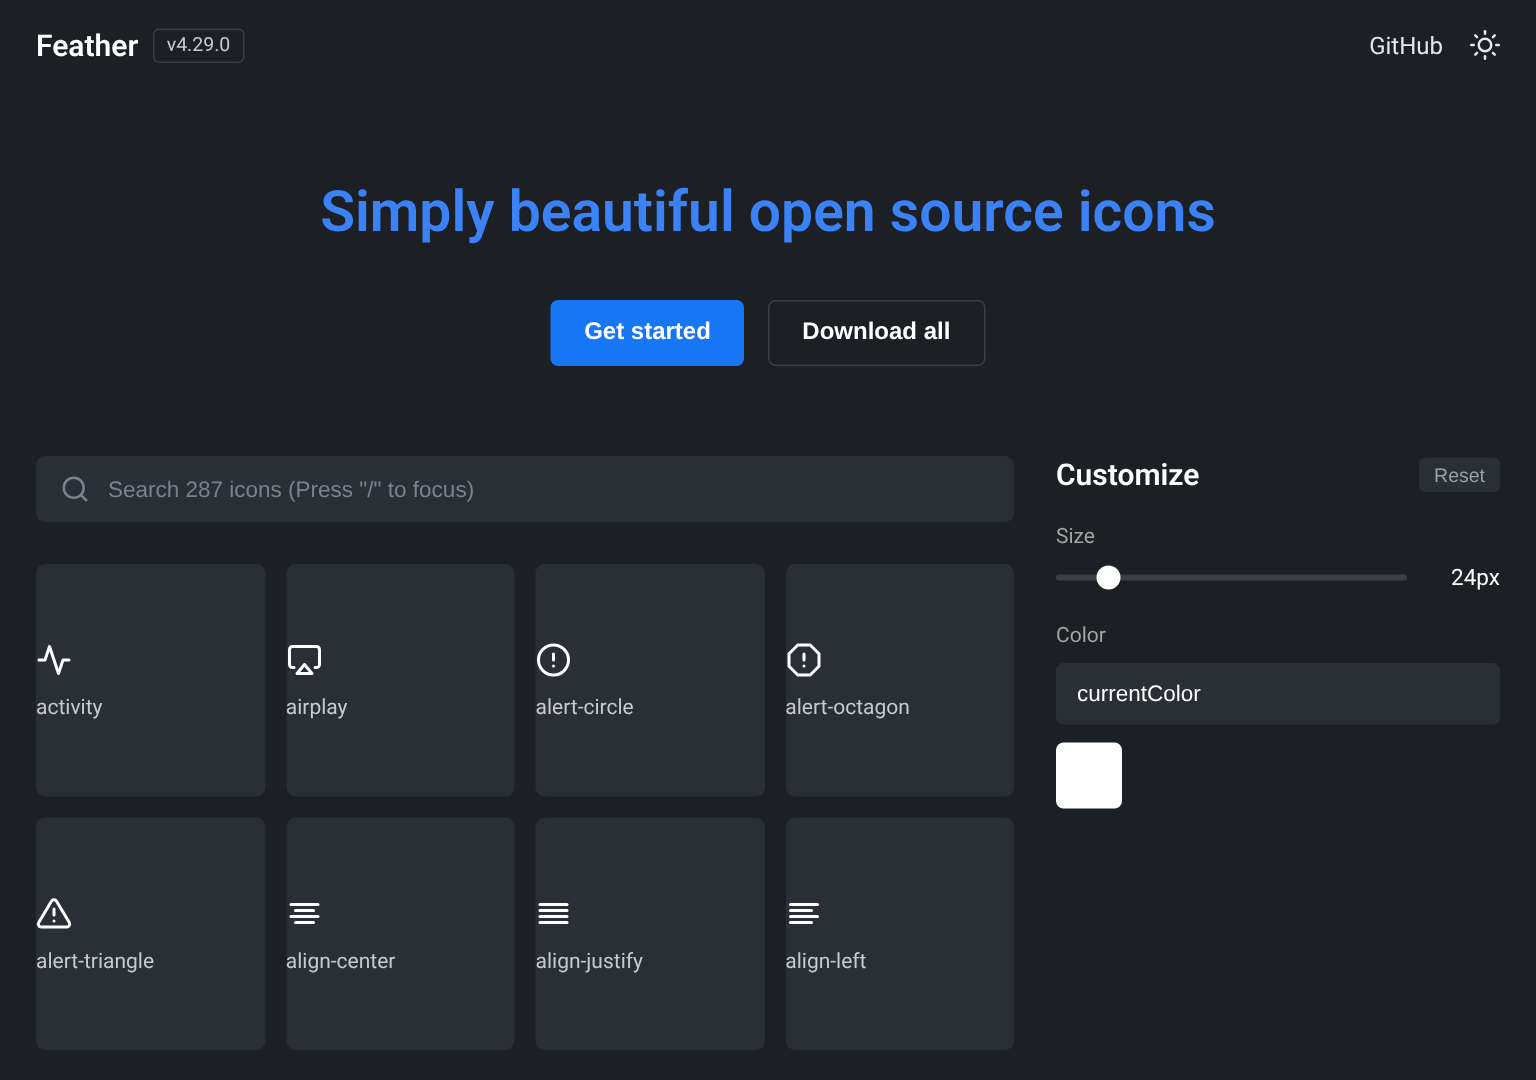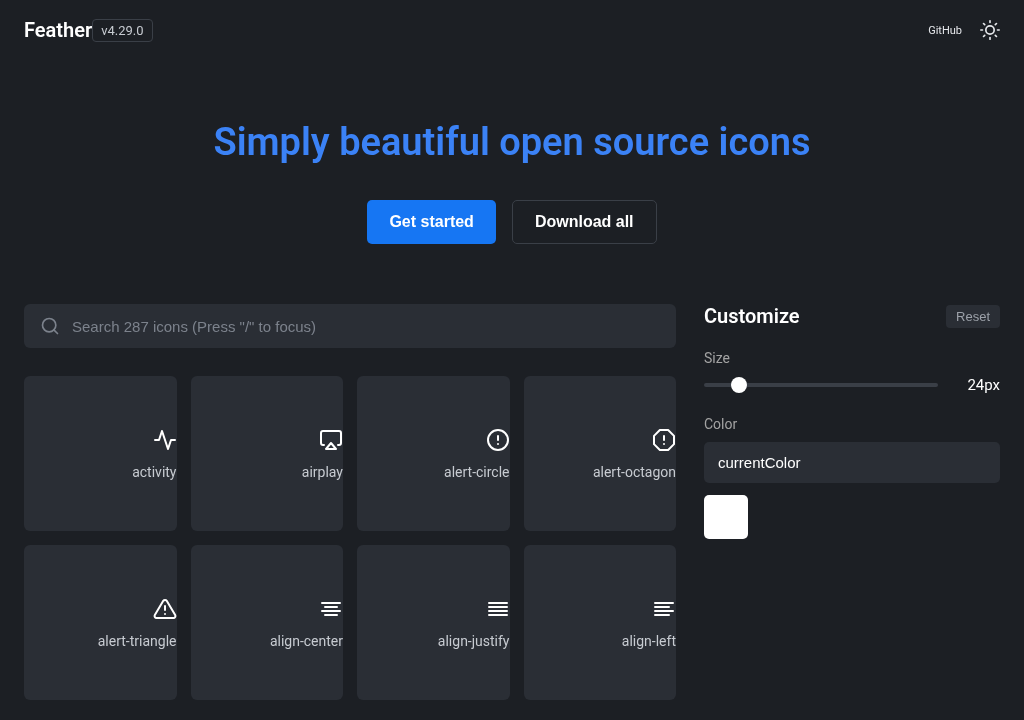--- a/index.html
+++ b/index.html
@@ -13,40 +13,41 @@
   }
   .header {
     display: flex;
     justify-content: space-between;
     align-items: center;
     padding: 18px 24px;
   }
   .header-left {
     display: flex;
     align-items: center;
+    gap: 10px;
   }
   .site-title {
     font-size: 20px;
     font-weight: 600;
     color: #fff;
   }
   .version-badge {
     font-size: 13px;
     padding: 3px 8px;
     border: 1px solid #3a3f47;
     border-radius: 4px;
     color: #c7cbd1;
   }
   .header-right {
     display: flex;
     align-items: center;
     gap: 18px;
   }
   .github-link {
-    font-size: 11px;
+    font-size: 16px;
     color: #e5e7eb;
   }
   .sun-icon {
     width: 20px;
     height: 20px;
     color: #e5e7eb;
     display: inline-flex;
     align-items: center;
     justify-content: center;
   }
@@ -127,21 +128,21 @@
     display: grid;
     grid-template-columns: repeat(4, 1fr);
     gap: 14px;
   }
   .icon-card {
     background: #2a2e35;
     border-radius: 6px;
     height: 155px;
     display: flex;
     flex-direction: column;
-    align-items: flex-end;
+    align-items: flex-start;
     justify-content: center;
     gap: 12px;
     cursor: pointer;
   }
   .icon-card .glyph {
     width: 24px;
     height: 24px;
     color: #fff;
   }
   .icon-card .label {

